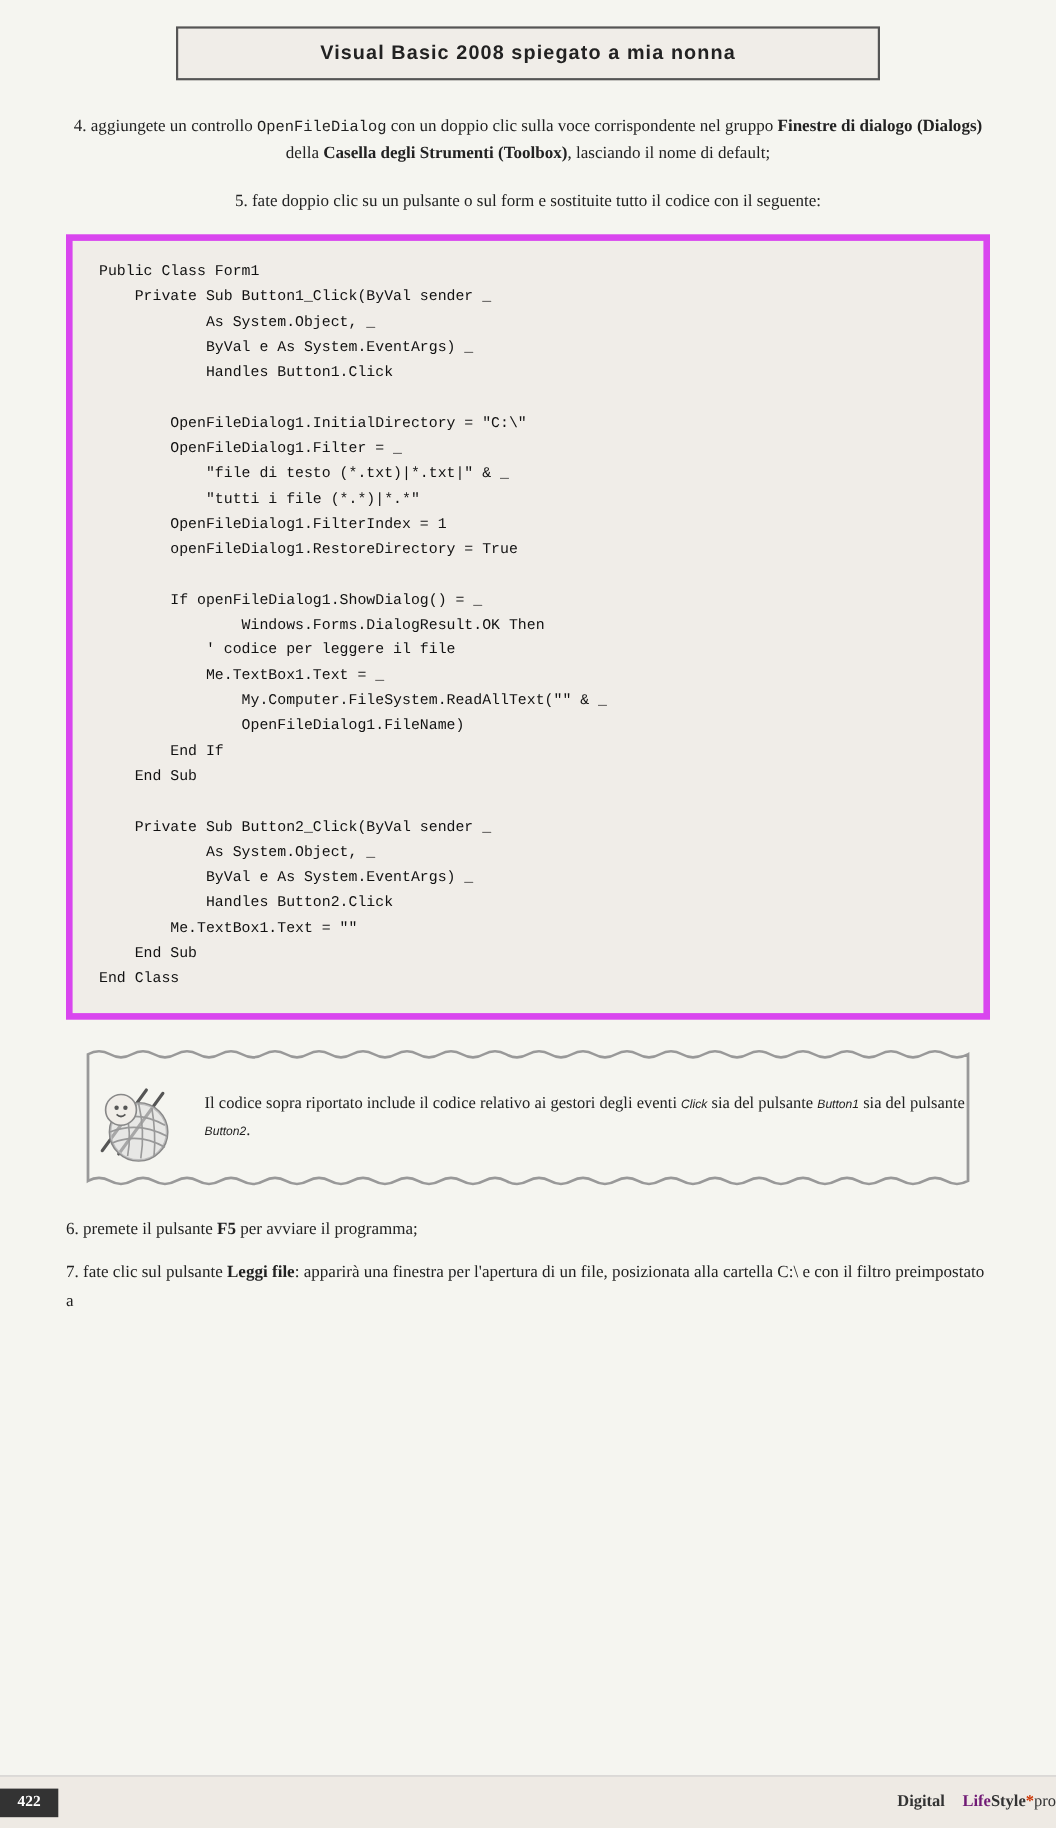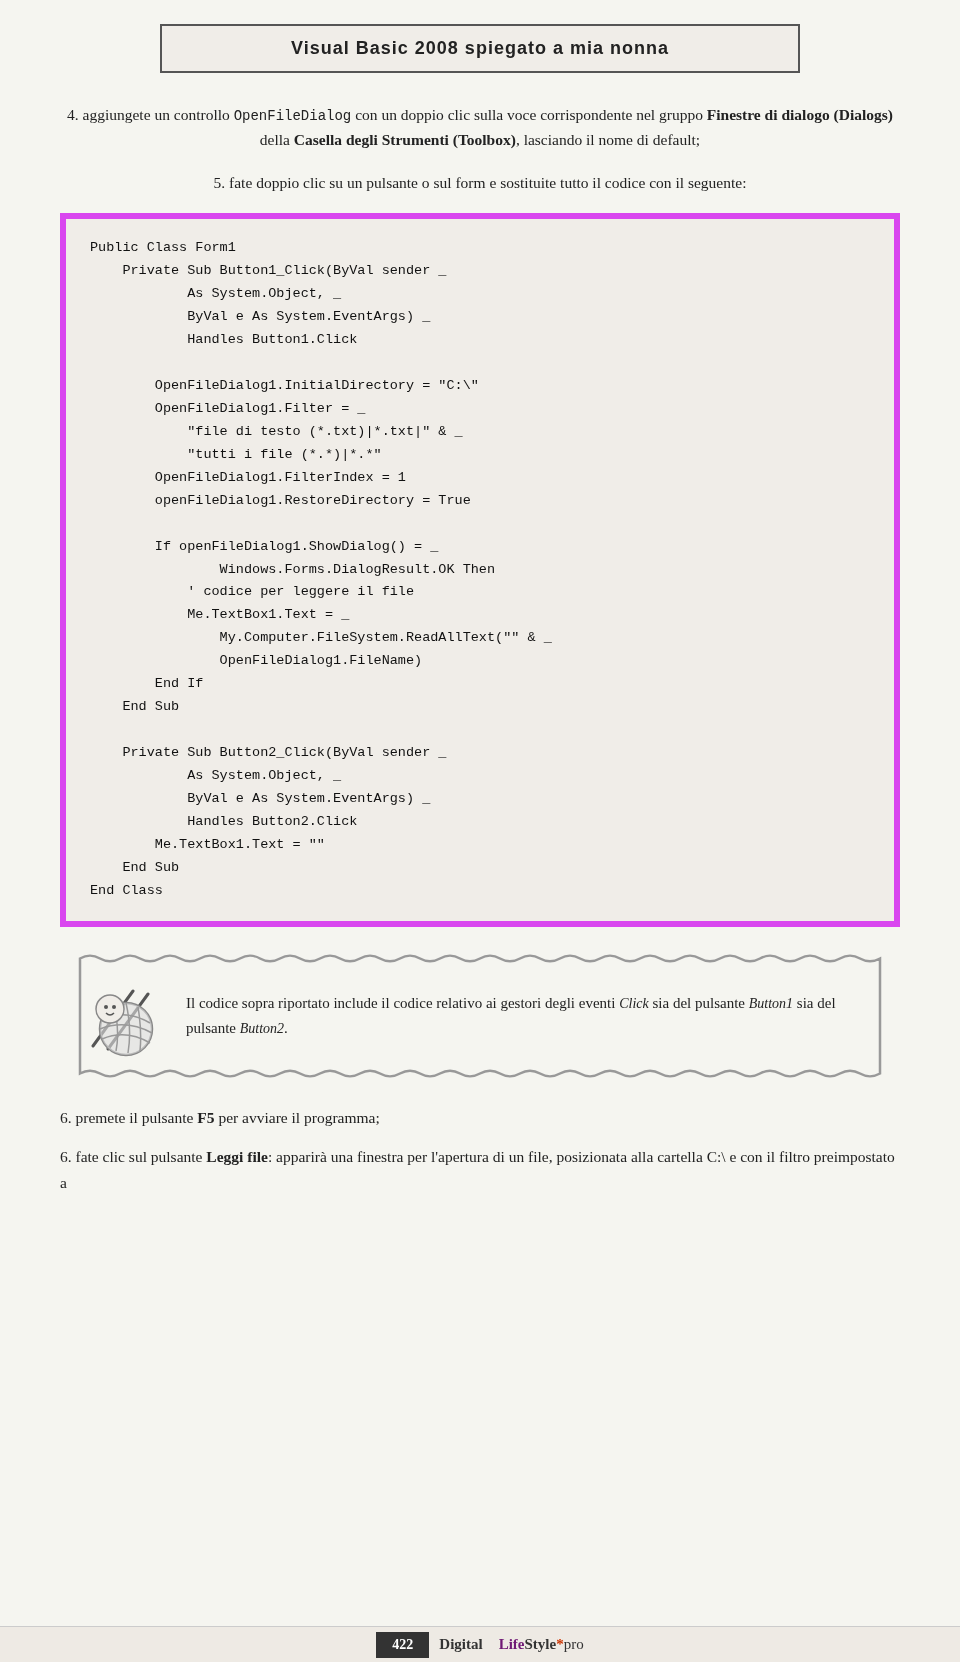--- a/index.html
+++ b/index.html
@@ -80,22 +80,22 @@
     }
 
     .note-text {
       font-size: 15px;
       line-height: 1.65;
       color: #222;
     }
 
     .note-text em {
       font-style: italic;
-      font-family: Liberation Serif, serif;
-      font-size: 14px;
+      font-family: Liberation Sans, sans-serif;
+      font-size: 11px;
     }
 
     
     .numbered-item {
       font-size: 15.5px;
       line-height: 1.65;
       color: #222;
       margin-bottom: 14px;
     }
 
@@ -196,25 +196,25 @@
           <span>Il codice sopra riportato include il codice relativo ai gestori degli eventi </span><em>Click</em><span> sia del pulsante </span><em>Button1</em><span> sia del pulsante </span><em>Button2</em><span>.</span>
         </div>
       </div>
     </div>
 
     <p class="numbered-item" style="margin-top:24px;">
       <span>6. premete il pulsante </span><strong>F5</strong><span> per avviare il programma;</span>
     </p>
 
     <p class="numbered-item">
-      <span>6. fate clic sul pulsante </span><strong>Leggi file</strong><span>: apparirà una finestra per l'apertura di un file, posizionata alla cartella C:\ e con il filtro preimpostato a</span>
+      <span>7. fate clic sul pulsante </span><strong>Leggi file</strong><span>: apparirà una finestra per l'apertura di un file, posizionata alla cartella C:\ e con il filtro preimpostato a</span>
     </p>
 
   </div>
 
-  <div style="position:absolute; bottom:0; left:0; right:0; height:36px; background:#eeeae4; border-top:1px solid #ccc; display:flex; align-items:center; justify-content:center;">
+  <div style="position:absolute; bottom:0; left:0; right:0; height:48px; background:#eeeae4; border-top:1px solid #ccc; display:flex; align-items:center; justify-content:space-between;">
     <div style="background:#333; color:#fff; font-size:14px; padding:5px 16px; font-family:Georgia,serif; font-weight:bold; margin-right:10px;">422</div>
     <div style="font-size:15px; color:#333; font-family:Georgia,serif;">
       <span style="font-weight:bold; color:#333;">Digital</span><span style="font-weight:bold; color:#701a75;padding-left:16px;">Life</span><span style="font-weight:bold; color:#333;">Style</span><span style="font-weight:bold; color:#cc3300;">*</span><span style="font-weight:normal; color:#333;margin-top:30px;">pro</span>
     </div>
   </div>
 
 </div>
 
 </body></html>

